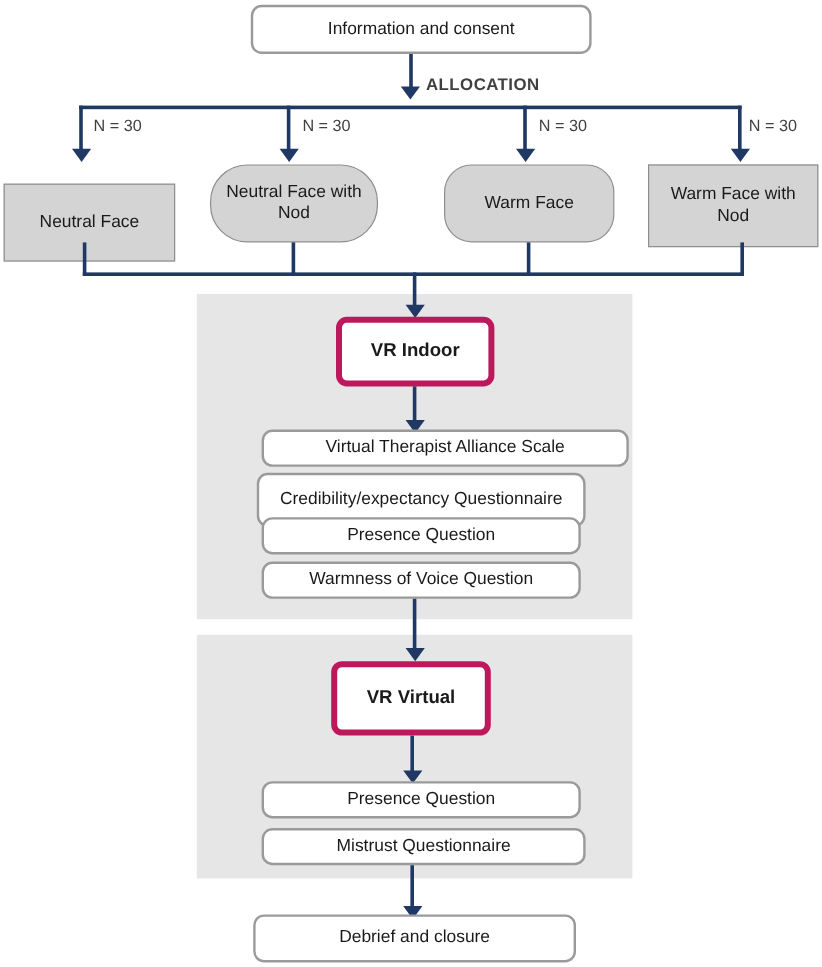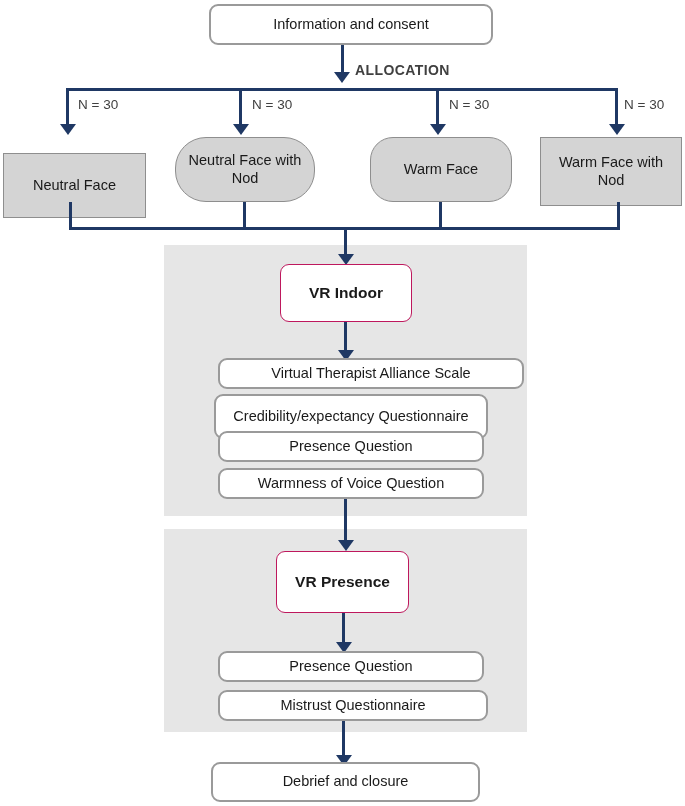--- a/index.html
+++ b/index.html
@@ -40,21 +40,21 @@
     font-size: 14.5px;
   }
   .square {
     background: #d4d4d4;
     border: 1px solid #8e8e8e;
     border-radius: 0;
     font-size: 14.5px;
   }
   .vrbox {
     background: #ffffff;
-    border: 1px solid #be185d;
+    border: 5px solid #be185d;
     border-radius: 9px;
     font-size: 15.5px;
     font-weight: bold;
   }
   .node span { display: block; padding: 0 6px; }
 
   
   .ln {
     position: absolute;
     background: #1f3864;
@@ -163,21 +163,21 @@
     <span>Presence Question</span>
   </div>
   <div class="node round" style="left:218px; top:468px; width:266px; height:31px;">
     <span>Warmness of Voice Question</span>
   </div>
 
   <div class="ln vline" style="left:344px; top:499px; height:44px;"></div>
   <div class="arrow" style="left:338px; top:540px;"></div>
 
   <div class="node vrbox" style="left:276px; top:551px; width:133px; height:62px;">
-    <span>VR Presence</span>
+    <span>VR Virtual</span>
   </div>
 
   <div class="ln vline" style="left:342px; top:613px; height:32px;"></div>
   <div class="arrow" style="left:336px; top:642px;"></div>
 
   <div class="node round" style="left:218px; top:651px; width:266px; height:31px;">
     <span>Presence Question</span>
   </div>
   <div class="node round" style="left:218px; top:690px; width:270px; height:31px;">
     <span>Mistrust Questionnaire</span>

